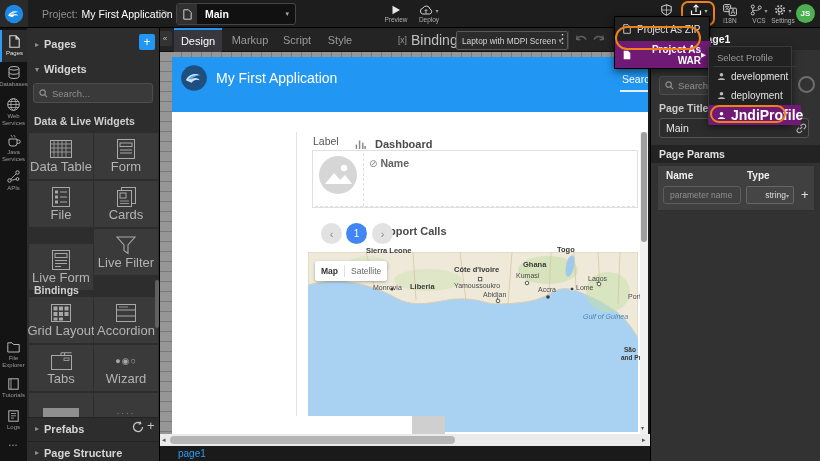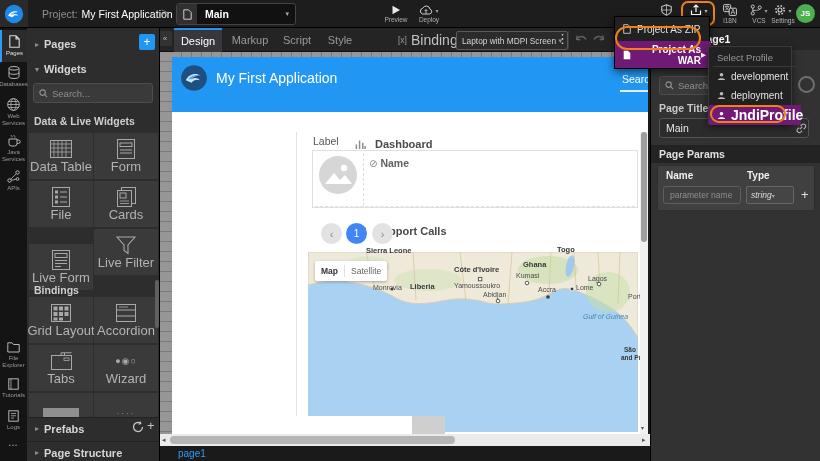--- a/index.html
+++ b/index.html
@@ -636,21 +636,21 @@
           <path d="M4 5.6 L2.6 7 a2.2 2.2 0 0 0 3.1 3.1 L7.1 8.7 M5.6 4 L7 2.6 a2.2 2.2 0 0 1 3.1 3.1 L8.7 7.1" fill="none" stroke="#b5b5b5" stroke-width="1.1"></path>
         </svg>
     </div>
     <div class="insp-bar" style="top:117px;height:18px;">
       <span style="margin-left:8px;font-size:10.5px;font-weight:bold;color:#e0e0e0;">Page Params</span>
     </div>
     <div class="ab" style="left:6px;top:137px;width:158px;height:46px;background:#404040;border:1px solid #2f2f2f;">
       <span class="ab" style="left:8px;top:4px;font-size:10px;font-weight:bold;color:#f0f0f0;">Name</span>
       <span class="ab" style="left:89px;top:4px;font-size:10px;font-weight:bold;color:#f0f0f0;">Type</span>
       <input class="dinput ab" style="left: 5px; top: 20px; width: 78px; height: 18px; font-size: 8.5px; background: transparent; border-color: rgb(94, 94, 94);" placeholder="parameter name">
-      <div class="ab r" style="left:88px;top:20px;width:48px;height:18px;background:#454545;border:1px solid #666;border-radius:2px;padding:0 4px;justify-content:flex-start;font-style:italic;">
+      <div class="ab r" style="left:88px;top:20px;width:48px;height:18px;background:#454545;border:1px solid #666;border-radius:2px;padding:0 4px;justify-content:flex-end;">
         <span style="font-size:8.5px;color:#ddd;">string</span>
         <span style="font-size:6px;color:#aaa;">▾</span>
       </div>
       <span class="ab" style="left:143px;top:21px;font-size:13px;color:#e0e0e0;">+</span>
     </div>
   </div>
 
   <div class="ab menu" style="left:614px;top:16px;width:96px;height:53px;text-align:right;">
     <div class="menu-row" style="top:0;width:96px;height:24px;">
       <span style="margin:0 6px 0 8px;display:flex;">

